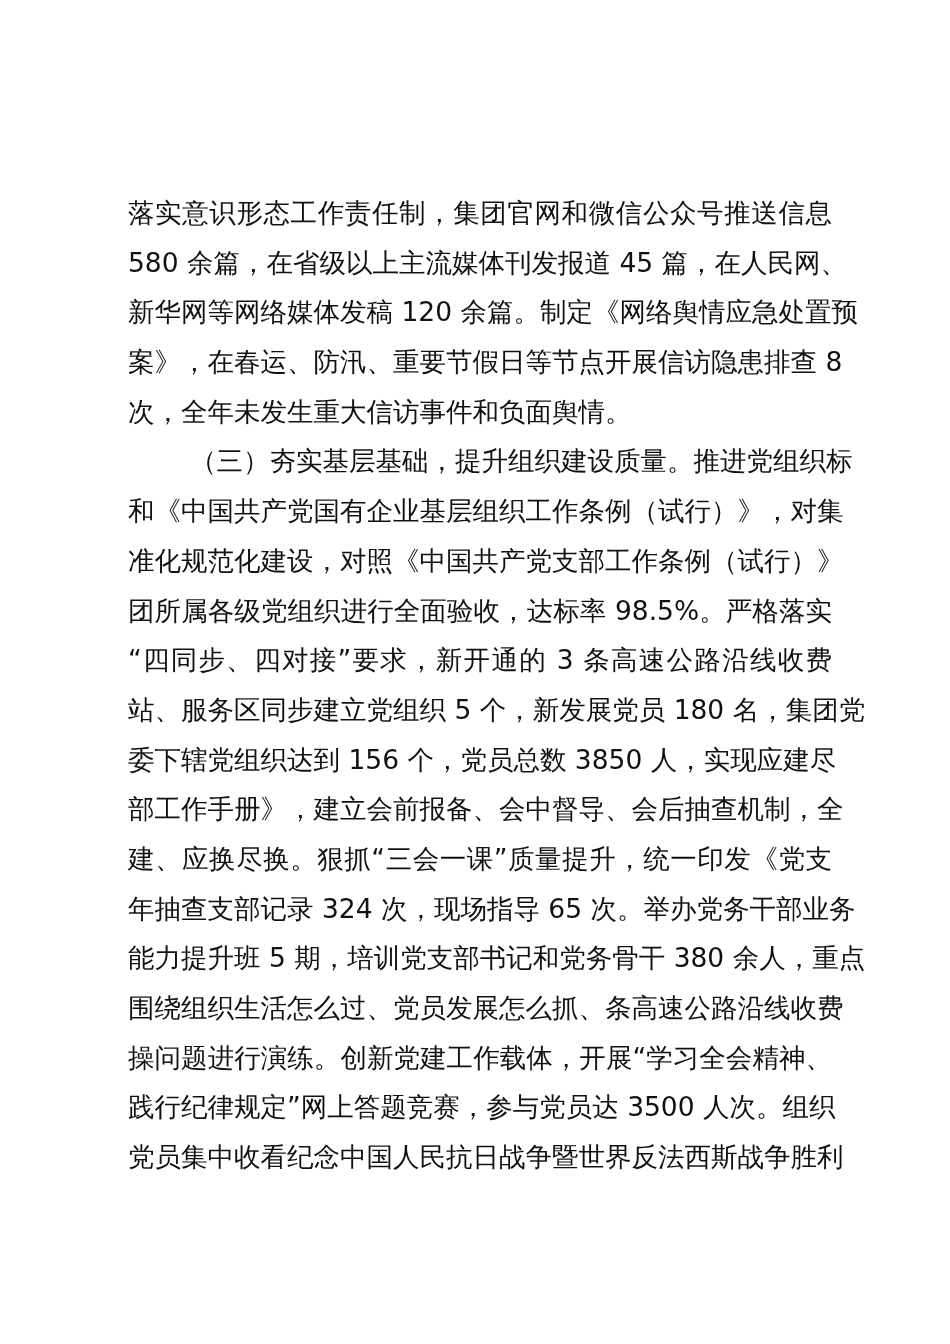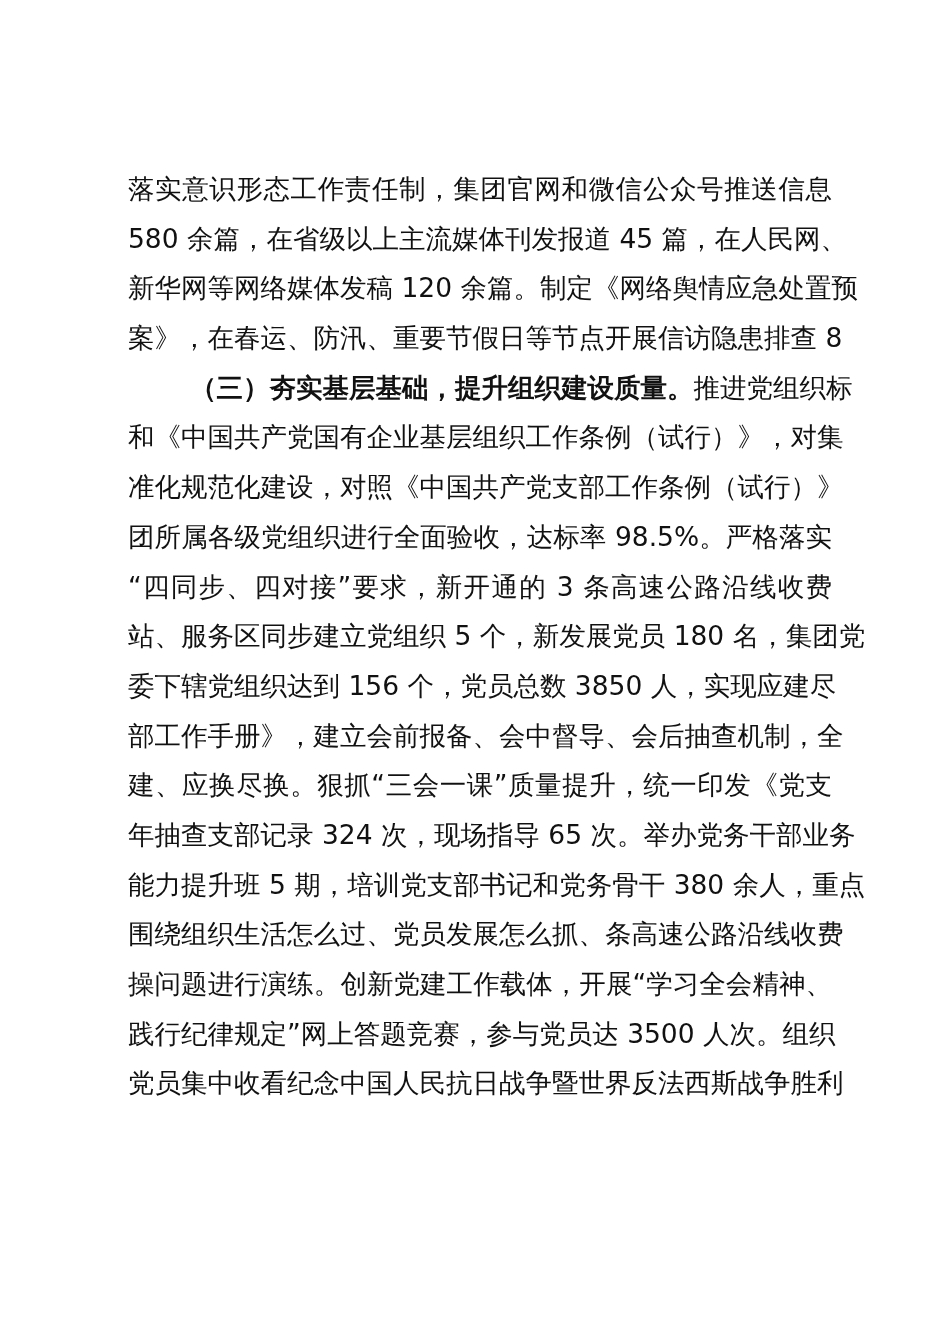--- a/index.html
+++ b/index.html
@@ -11,52 +11,53 @@
       width: 950px;
       height: 1344px;
       position: relative;
       overflow: hidden;
       font-family: "DejaVu Sans", "Liberation Sans", sans-serif;
       color: #111111;
     }
     .page {
       position: absolute;
       left: 128px;
-      top: 164px;
+      top: 188px;
       width: 704px;
     }
     .line {
       display: block;
       height: 49.7px;
       line-height: 49.7px;
       font-size: 26.5px;
       white-space: nowrap;
       text-align: justify;
       text-align-last: justify;
       letter-spacing: 0;
     }
     .line.last {
       text-align-last: left;
     }
     .line.indent {
       padding-left: 62px;
     }
     .bold {
-      font-weight: bold;
+      font-weight: normal;
     }
   </style>
 </head>
 <body>
 
 <div class="page">
   <div>
     <span class="line">落实意识形态工作责任制，集团官网和微信公众号推送信息</span>
     <span class="line">580 余篇，在省级以上主流媒体刊发报道 45 篇，在人民网、</span>
     <span class="line">新华网等网络媒体发稿 120 余篇。制定《网络舆情应急处置预</span>
     <span class="line">案》，在春运、防汛、重要节假日等节点开展信访隐患排查 8</span>
+    <span class="line last">次，全年未发生重大信访事件和负面舆情。</span>
   </div>
 
   <div>
     <span class="line indent"><span class="bold">（三）夯实基层基础，提升组织建设质量。</span><span>推进党组织标</span></span>
     <span class="line">和《中国共产党国有企业基层组织工作条例（试行）》，对集</span>
     <span class="line">准化规范化建设，对照《中国共产党支部工作条例（试行）》</span>
     <span class="line">团所属各级党组织进行全面验收，达标率 98.5%。严格落实</span>
     <span class="line">“四同步、四对接”要求，新开通的 3 条高速公路沿线收费</span>
     <span class="line">站、服务区同步建立党组织 5 个，新发展党员 180 名，集团党</span>
     <span class="line">委下辖党组织达到 156 个，党员总数 3850 人，实现应建尽</span>

